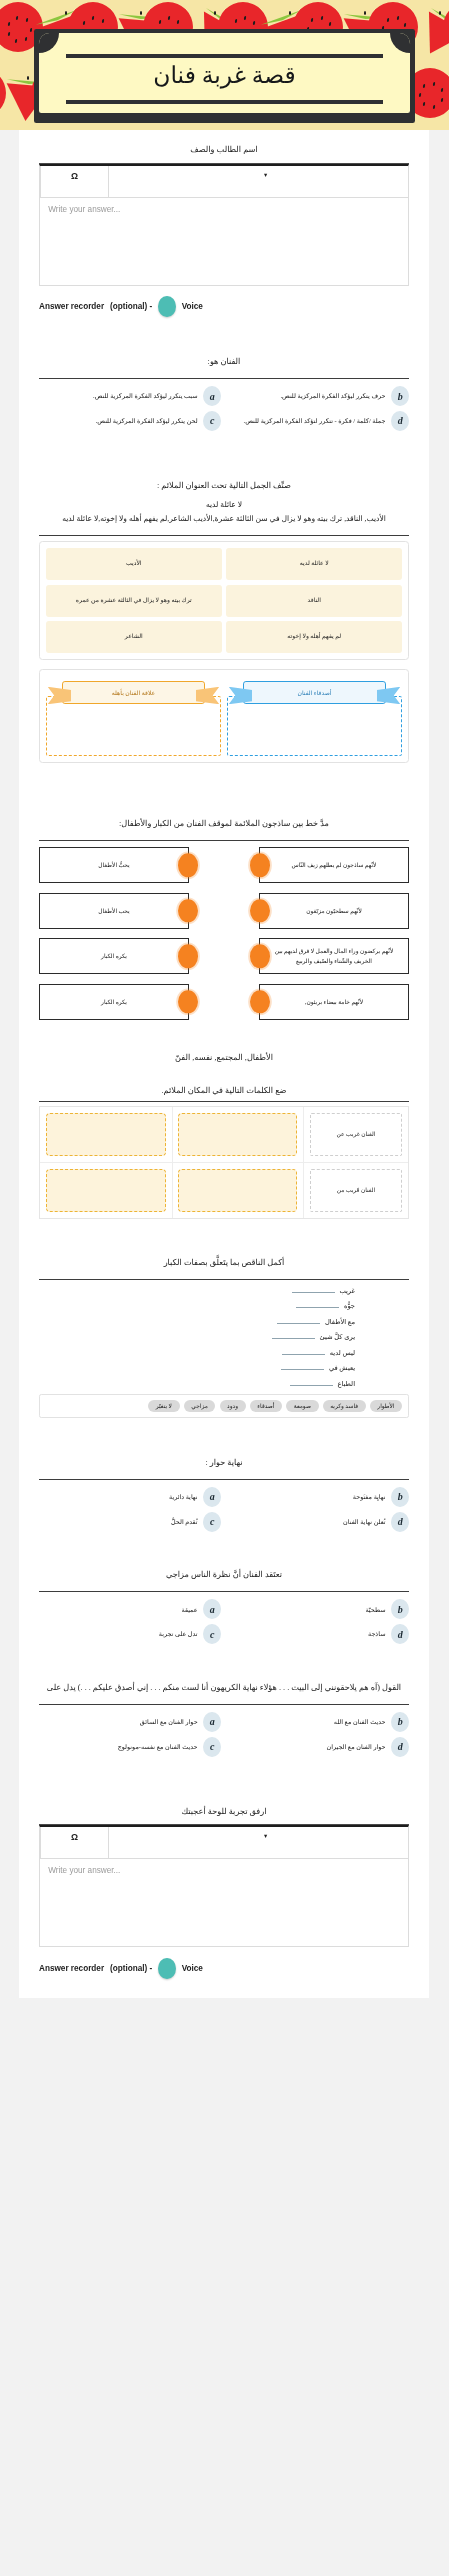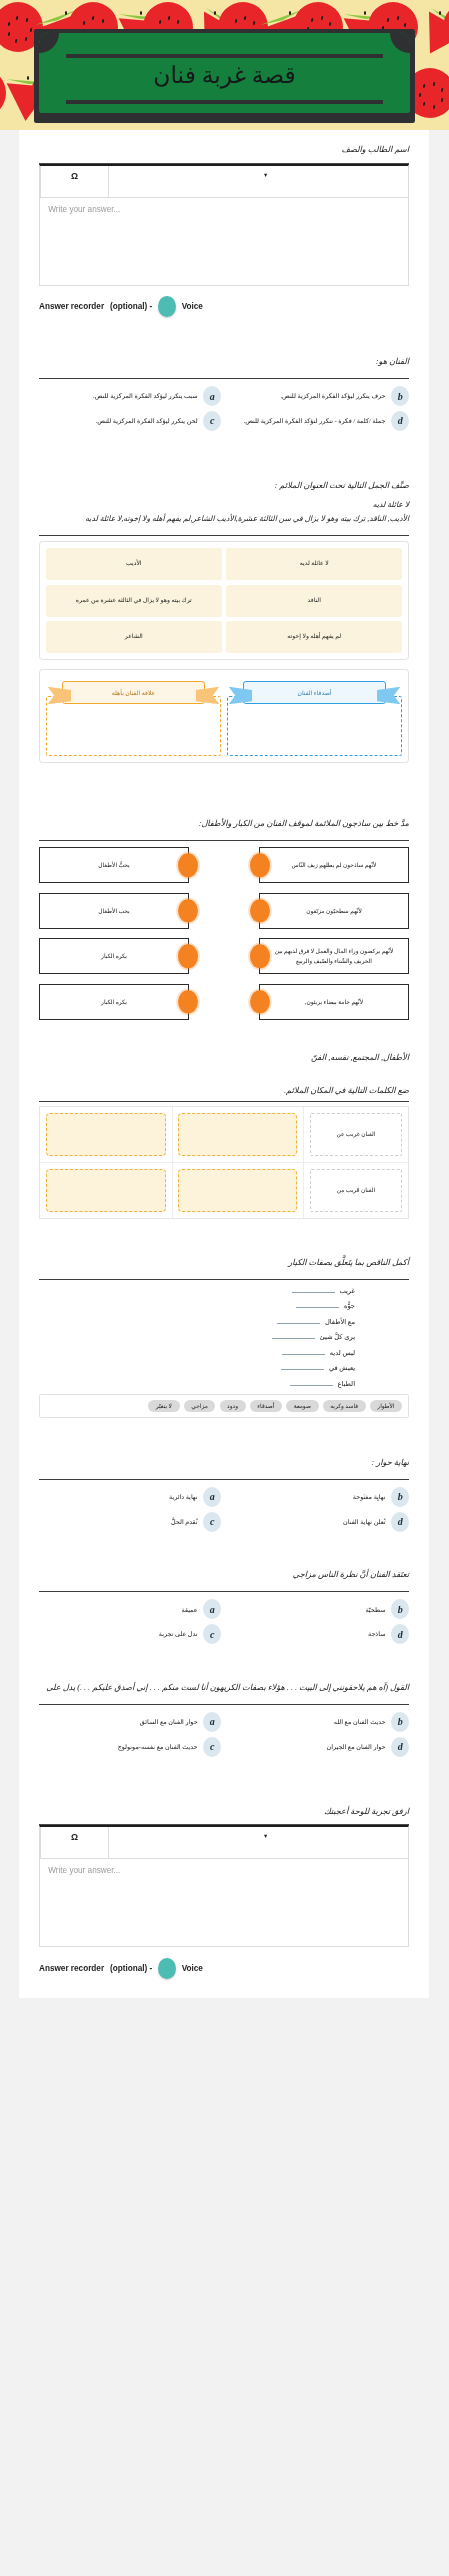--- a/index.html
+++ b/index.html
@@ -71,21 +71,21 @@
     z-index: 5;
   }
   .plaque-back {
     position:absolute; inset:0;
     background:#2f3032;
     border-radius: 2.3px;
   }
   .plaque-inner {
     position:absolute;
     left: 4.7px; right: 4.7px; top: 3.5px; bottom: 10.5px;
-    background: #15803d;
+    background: #fef9c3;
     border-radius: 10.5px 10.5px 2.3px 2.3px;
     overflow:hidden;
   }
   .plaque-inner::before, .plaque-inner::after {
     content:"";
     position:absolute;
     width: 20px; height: 20px;
     background: #2f3032;
     top: 0;
   }
@@ -123,22 +123,21 @@
     margin: 0 auto;
     background: #ffffff;
     padding: 0 0 5.9px 0;
   }
 
   .q-prompt {
     font-size: 8.2px;
     line-height: 1.7;
     color: #1b1b1b;
     padding: 13px 20px 5.9px 20px;
-    text-align: right;
-    font-style: italic;
+    text-align: center;
   }
   .q-prompt.small { font-size: 7.6px; }
   .sa-toolbar-rule {
     margin: 0 20px;
     border-top: 0.6px solid #4a4a4a;
   }
   .sa-toolbar {
     margin: 0 20px;
     border: 0.6px solid #dcdcdc;
     border-top: 2.3px solid #1d1d1d;
@@ -819,21 +818,21 @@
         <span class="opt-text">ساذجة</span>
       </div>
       <div class="opt-row">
         <span class="opt-badge">c</span>
         <span class="opt-text">تدل على تجربة</span>
       </div>
     </div>
 
     <div class="spacer-sm"></div>
 
-    <div class="q-prompt">القول (آه هم يلاحقونني إلى البيت . . . هؤلاء بصفات الكريهون أنا لست منكم . . . إني أصدق عليكم . . .) يدل على</div>
+    <div class="q-prompt">القول (آه هم يلاحقونني إلى البيت . . . هؤلاء نهاية الكريهون أنا لست منكم . . . إني أصدق عليكم . . .) يدل على</div>
     <div class="hr-dark"></div>
     <div class="mcq">
       <div class="opt-row">
         <span class="opt-badge">b</span>
         <span class="opt-text">حديث الفنان مع الله</span>
       </div>
       <div class="opt-row">
         <span class="opt-badge">a</span>
         <span class="opt-text">حوار الفنان مع السائق</span>
       </div>

